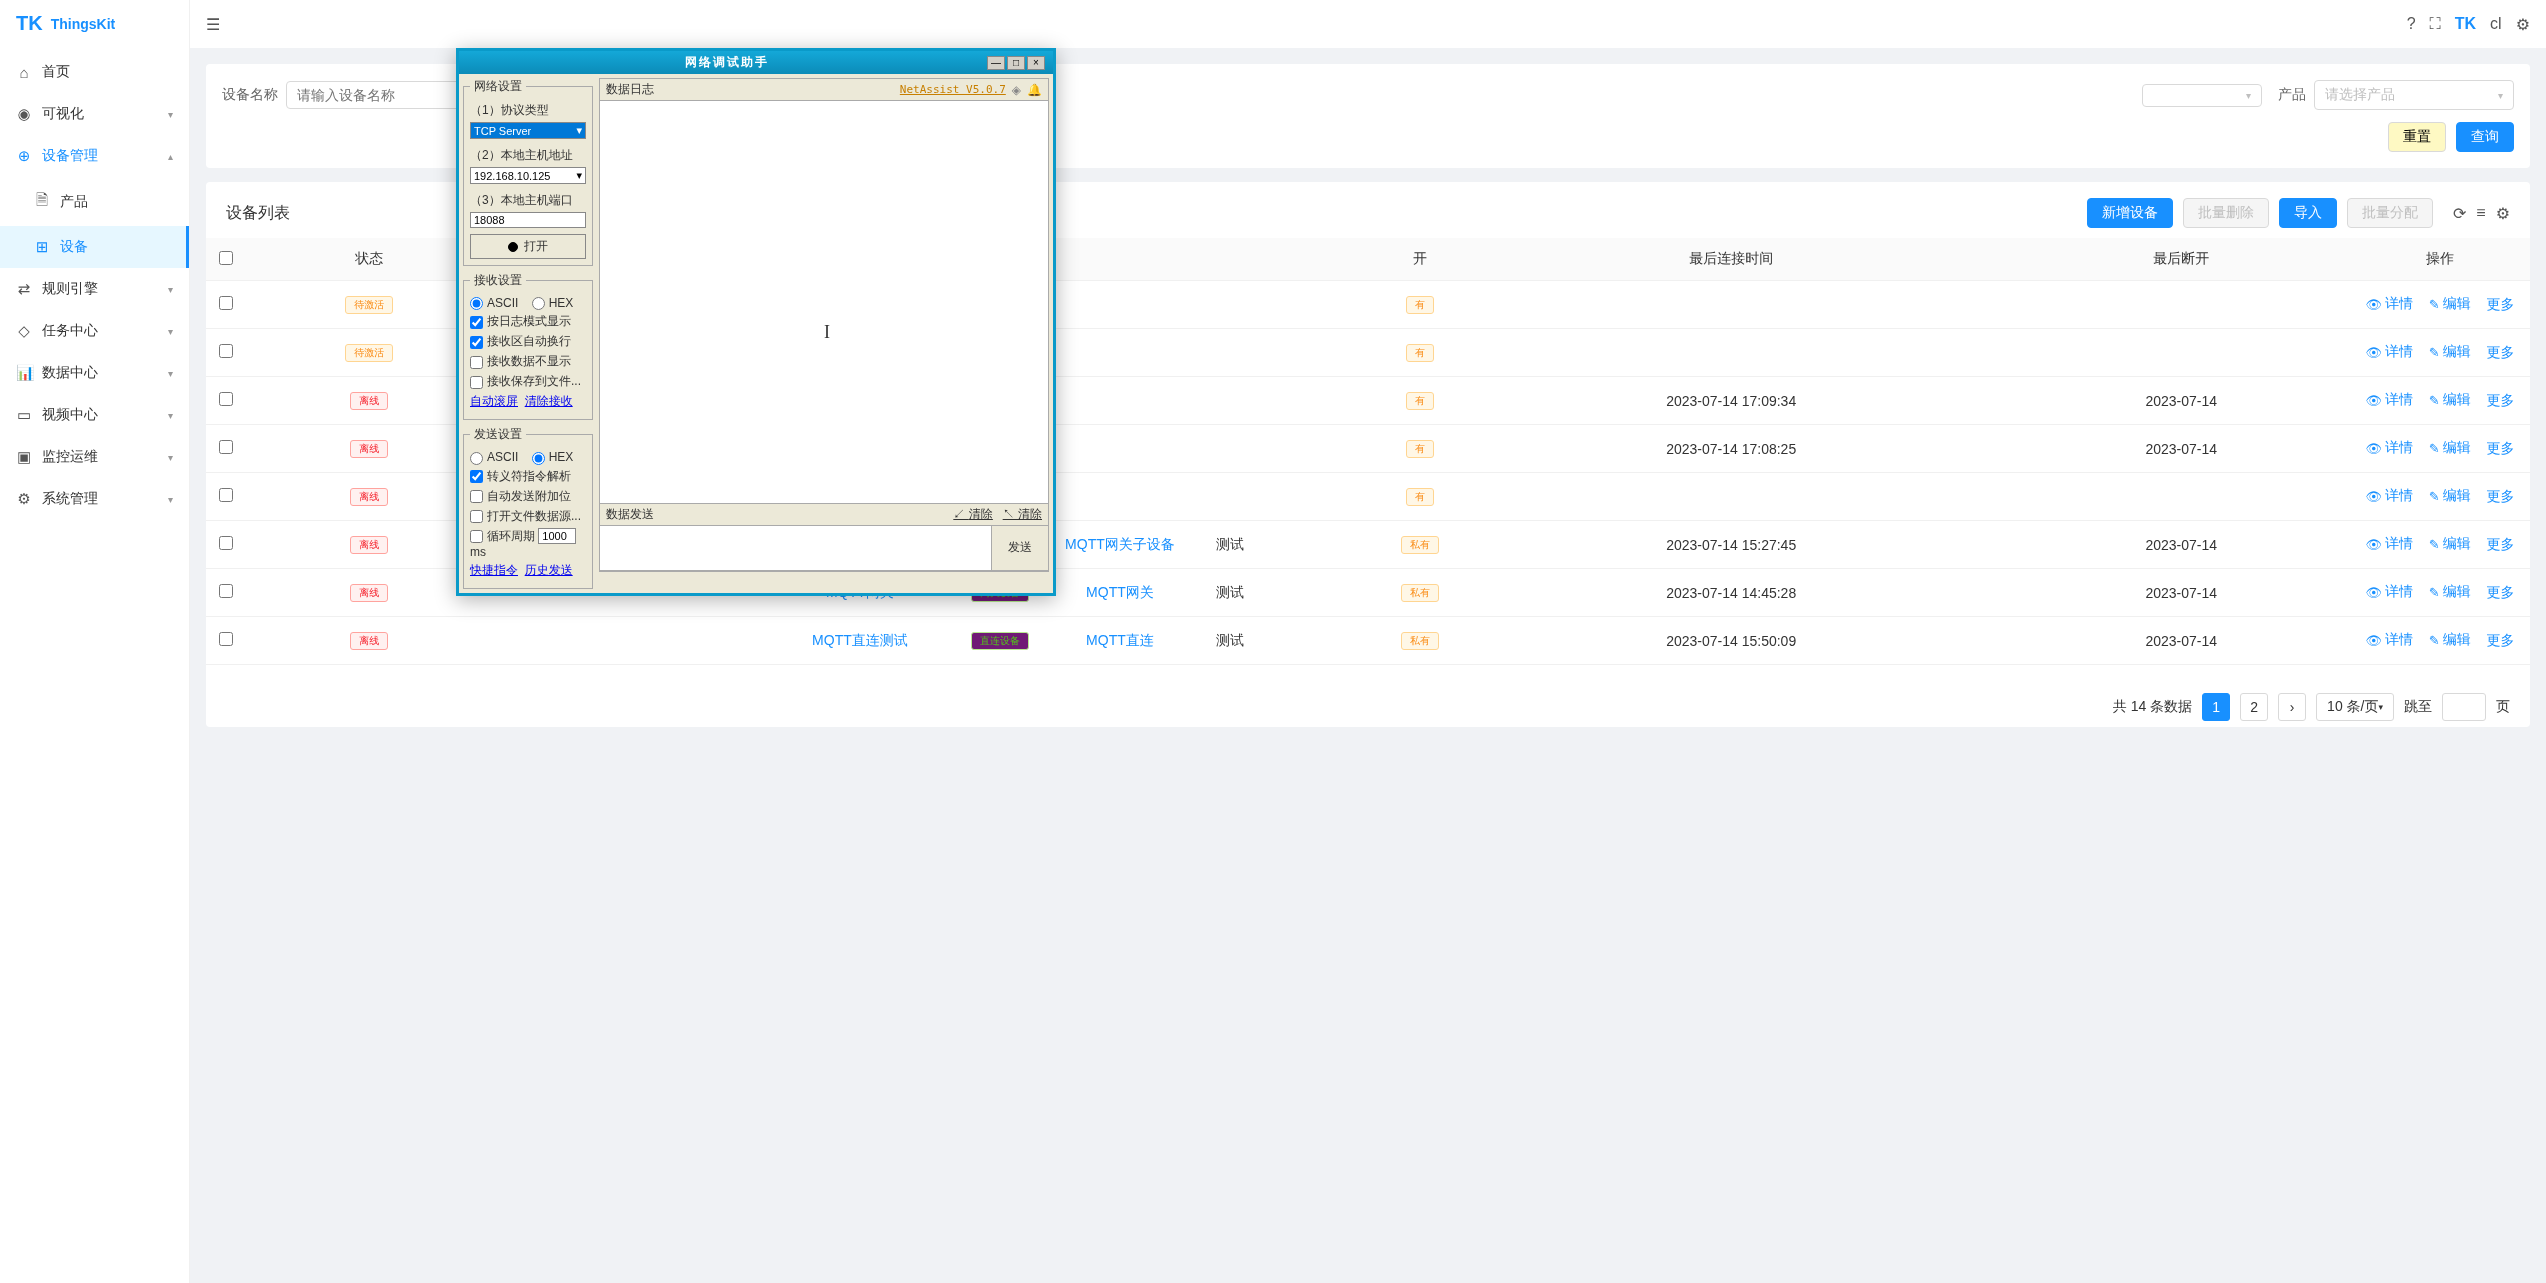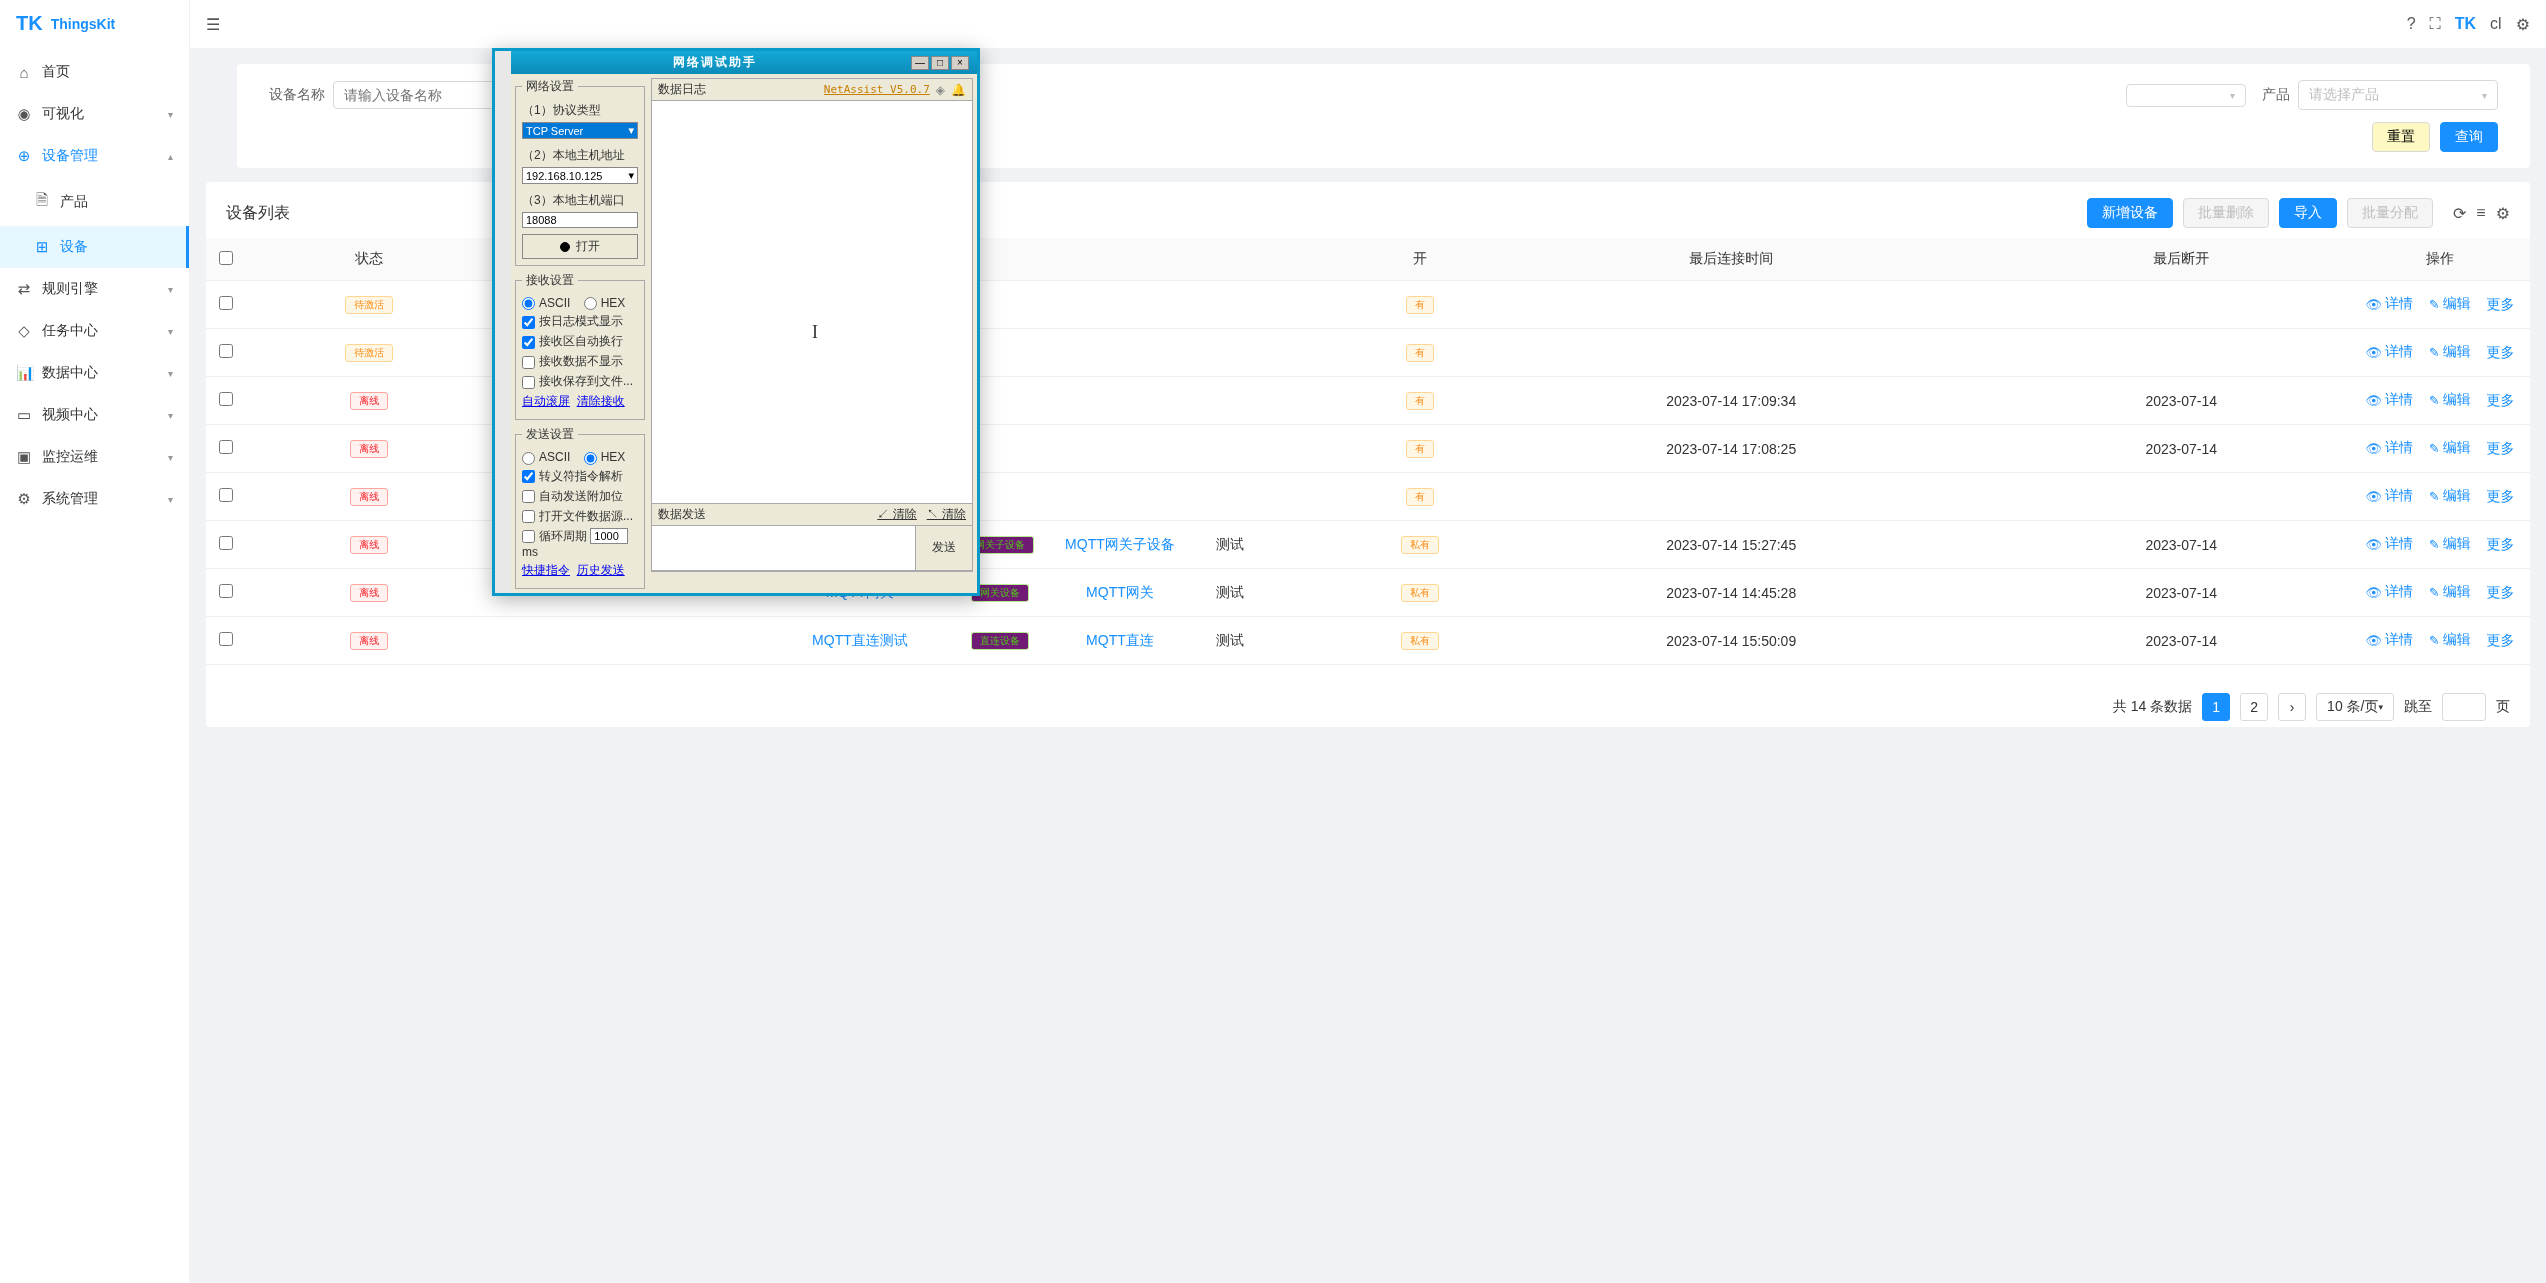--- a/index.html
+++ b/index.html
@@ -23,21 +23,21 @@
 
 
 .main { flex: 1; display: flex; flex-direction: column; overflow: hidden; }
 .topbar { height: 48px; background: #fff; display: flex; align-items: center; padding: 0 16px; gap: 14px; }
 .topbar-left { display: flex; align-items: center; gap: 12px; }
 .topbar-right { margin-left: auto; display: flex; align-items: center; gap: 14px; }
 .icon-btn { cursor: pointer; color: #555; font-size: 16px; }
 .content { flex: 1; padding: 16px; overflow: auto; }
 
 
-.card { background: #fff; border-radius: 4px; padding: 16px 32px; margin-bottom: 14px; margin-left: 31px; }
+.card { background: #fff; border-radius: 4px; padding: 16px 16px; margin-bottom: 14px; }
 .filter-row { display: flex; align-items: center; gap: 16px; flex-wrap: wrap; }
 .filter-item { display: flex; align-items: center; gap: 8px; }
 .filter-label { color: #666; }
 .input { border: 1px solid #d9d9d9; border-radius: 4px; padding: 5px 10px; min-width: 160px; font-size: 14px; }
 .select { border: 1px solid #d9d9d9; border-radius: 4px; padding: 5px 10px; min-width: 200px; background: #fff; display: flex; align-items: center; justify-content: space-between; cursor: pointer; color: #bfbfbf; }
 .btn { border: 1px solid #d9d9d9; background: #fef9c3; border-radius: 4px; padding: 5px 14px; cursor: pointer; font-size: 14px; }
 .btn-primary { background: #1890ff; border-color: #1890ff; color: #fff; }
 .btn-disabled { color: #bfbfbf; cursor: not-allowed; background: #f5f5f5; }
 .filter-actions { margin-left: auto; display: flex; gap: 10px; }
 
@@ -64,21 +64,21 @@
 
 
 .pagination { display: flex; align-items: center; justify-content: flex-end; padding: 14px 20px 6px; gap: 10px; font-size: 14px; }
 .pg-btn { min-width: 28px; height: 28px; border: 1px solid #d9d9d9; border-radius: 3px; background: #fff; display: inline-flex; align-items: center; justify-content: center; cursor: pointer; padding: 0 6px; }
 .pg-btn.active { background: #1890ff; border-color: #1890ff; color: #fff; }
 .pg-input { width: 44px; border: 1px solid #d9d9d9; border-radius: 3px; height: 28px; text-align: center; }
 .hscroll { height: 14px; overflow-x: scroll; margin: 0 20px; }
 .hscroll-inner { width: 150%; height: 1px; }
 
 
-.netassist { position: absolute; left: 492px; top: 48px; width: 488px; background: #e8e8e8; border: 3px solid #0a9ac9; box-shadow: 0 4px 20px rgba(0,0,0,.3); font-family: "SimSun", "Microsoft YaHei", sans-serif; font-size: 12px; padding-left: 16px; }
+.netassist { position: absolute; left: 456px; top: 48px; width: 600px; background: #e8e8e8; border: 3px solid #0a9ac9; box-shadow: 0 4px 20px rgba(0,0,0,.3); font-family: "SimSun", "Microsoft YaHei", sans-serif; font-size: 12px; }
 .na-title { background: linear-gradient(#14a8d8,#0b8bb8); color: #fff; padding: 3px 8px; display: flex; align-items: center; }
 .na-title-text { flex: 1; text-align: center; font-weight: bold; letter-spacing: 2px; }
 .na-win-btns { display: flex; gap: 2px; }
 .na-win-btn { width: 18px; height: 14px; background: #d4d0c8; border: 1px solid #888; font-size: 10px; line-height: 12px; text-align: center; cursor: pointer; color: #000; }
 .na-body { display: flex; padding: 4px; gap: 6px; background: #ece9d8; }
 .na-left { width: 130px; display: flex; flex-direction: column; gap: 6px; }
 .na-fieldset { border: 1px solid #aaa; padding: 4px 6px 6px; background: #ece9d8; }
 .na-legend { font-size: 12px; padding: 0 4px; }
 .na-row { margin: 3px 0; font-size: 12px; }
 .na-combo { width: 100%; border: 1px solid #888; background: #fff; font-size: 11px; padding: 1px 3px; display: flex; justify-content: space-between; align-items: center; cursor: pointer; }

